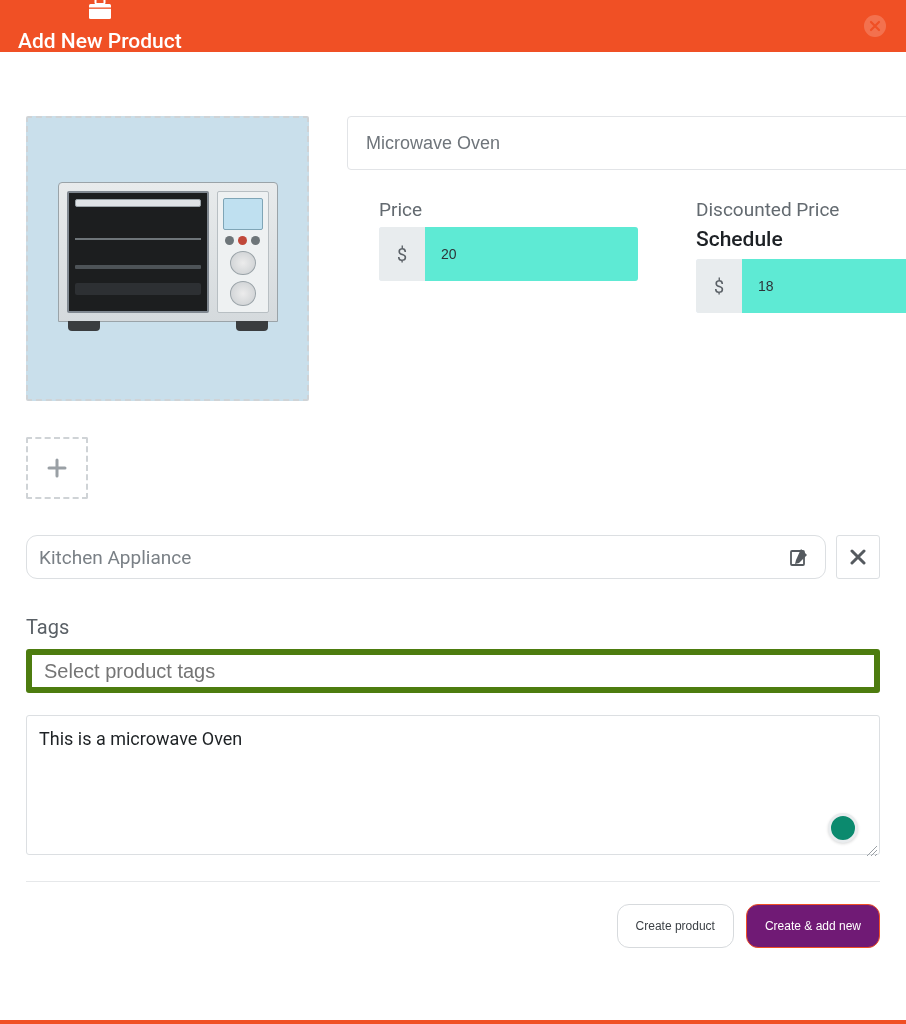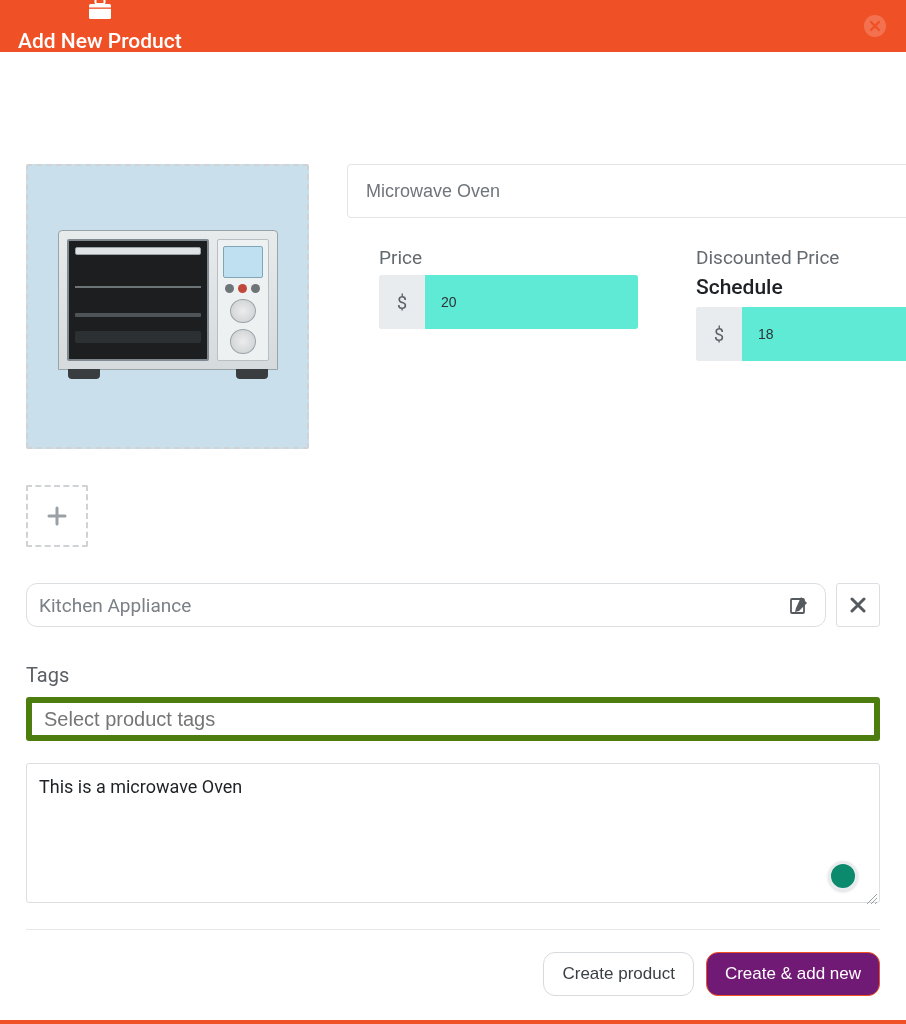--- a/index.html
+++ b/index.html
@@ -38,21 +38,21 @@
     cursor: pointer;
     display: flex;
     align-items: center;
     justify-content: center;
   }
 
   .content {
     padding: 64px 26px 26px 26px;
   }
 
-  .top-row { display: flex; gap: 38px; margin-top: 48px; }
+  .top-row { display: flex; gap: 38px; }
 
   
   .image-col { width: 283px; flex: 0 0 283px; }
   .main-image {
     width: 283px; height: 285px;
     border: 2px dashed #cfd3d6;
     border-radius: 2px;
     background: #c9dfeb;
     position: relative;
     overflow: hidden;
@@ -272,21 +272,21 @@
     margin-top: 22px;
     padding-top: 22px;
     display: flex;
     justify-content: flex-end;
     gap: 12px;
   }
   .btn {
     height: 44px;
     padding: 0 18px;
     border-radius: 12px;
-    font-size: 17px;
+    font-size: 12px;
     cursor: pointer;
   }
   .btn-outline {
     background: #fff;
     border: 1px solid #d7dadd;
     color: #3a3f44;
   }
   .btn-primary {
     background: #701a75;
     border: 1px solid #f05025;

